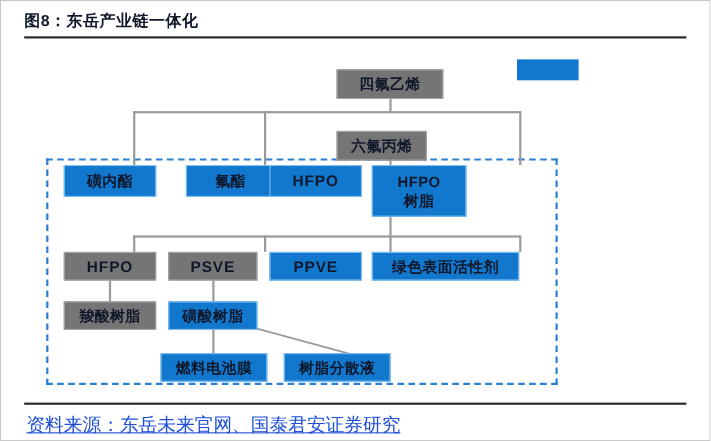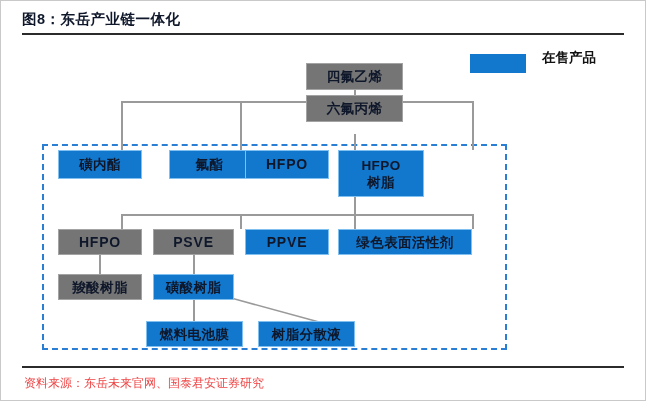--- a/index.html
+++ b/index.html
@@ -35,24 +35,25 @@
   }
   .rule-bottom{
     position:absolute;
     left:22px;top:366px;
     width:602px;height:2px;
     background:#2b2b2b;
   }
   .source{
     position:absolute;
     left:24px;top:375px;
-    font-size:12px;
+    font-size:17px;
     font-family:"Liberation Serif","DejaVu Serif",serif;
-    color:#ef4444;
+    color:#1d4ed8;
     white-space:nowrap;
+    text-decoration:underline;
   }
   
   .legend{
     position:absolute;
     left:470px;top:48px;
     width:160px;height:40px;
   }
   .legend-swatch{
     position:absolute;left:0;top:6px;
     width:56px;height:19px;
@@ -100,21 +101,20 @@
 <body>
 
 <div class="frame"></div>
 
 <div class="title">图8：东岳产业链一体化</div>
 <div class="rule-top"></div>
 
 <div class="legend">
   <div class="legend-swatch"></div>
   <div class="legend-text">
-    <div>在售产品</div>
   </div>
 </div>
 
 <div class="dashed-box"></div>
 
 <div class="conn conn-v" style="left:354px;top:90px;height:12px;"></div>
 
 <div class="conn conn-h" style="left:121px;top:101px;width:352px;"></div>
 
 <div class="conn conn-v" style="left:121px;top:101px;height:49px;"></div>
@@ -135,21 +135,21 @@
 <div class="conn conn-v" style="left:193px;top:255px;height:19px;"></div>
 
 <div class="conn conn-v" style="left:193px;top:300px;height:21px;"></div>
 
 <svg class="diag" style="left:231px;top:296px;" width="90" height="28">
   <line x1="0" y1="2" x2="88" y2="26" stroke="#9a9a9a" stroke-width="1.6"></line>
 </svg>
 
 <div class="node gray" style="left:306px;top:63px;width:97px;height:27px;">四氟乙烯</div>
 
-<div class="node gray" style="left:306px;top:95px;width:97px;height:27px;">六氟丙烯</div>
+<div class="node gray" style="left:306px;top:119px;width:82px;height:27px;">六氟丙烯</div>
 
 <div class="node blue" style="left:58px;top:150px;width:84px;height:29px;">磺内酯</div>
 
 <div class="node blue" style="left:169px;top:150px;width:81px;height:29px;">氟酯</div>
 
 <div class="node blue latin" style="left:245px;top:150px;width:84px;height:29px;">HFPO</div>
 
 <div class="node blue" style="left:338px;top:150px;width:86px;height:47px;">HFPO
 树脂</div>
 

